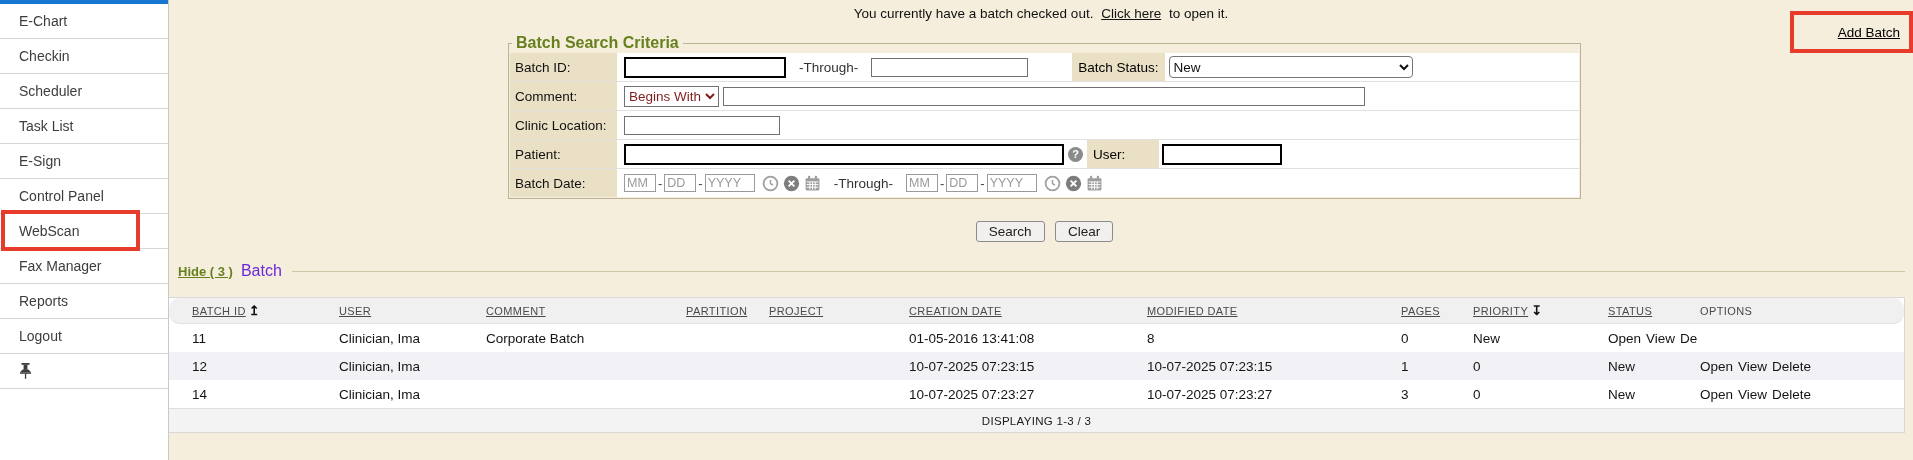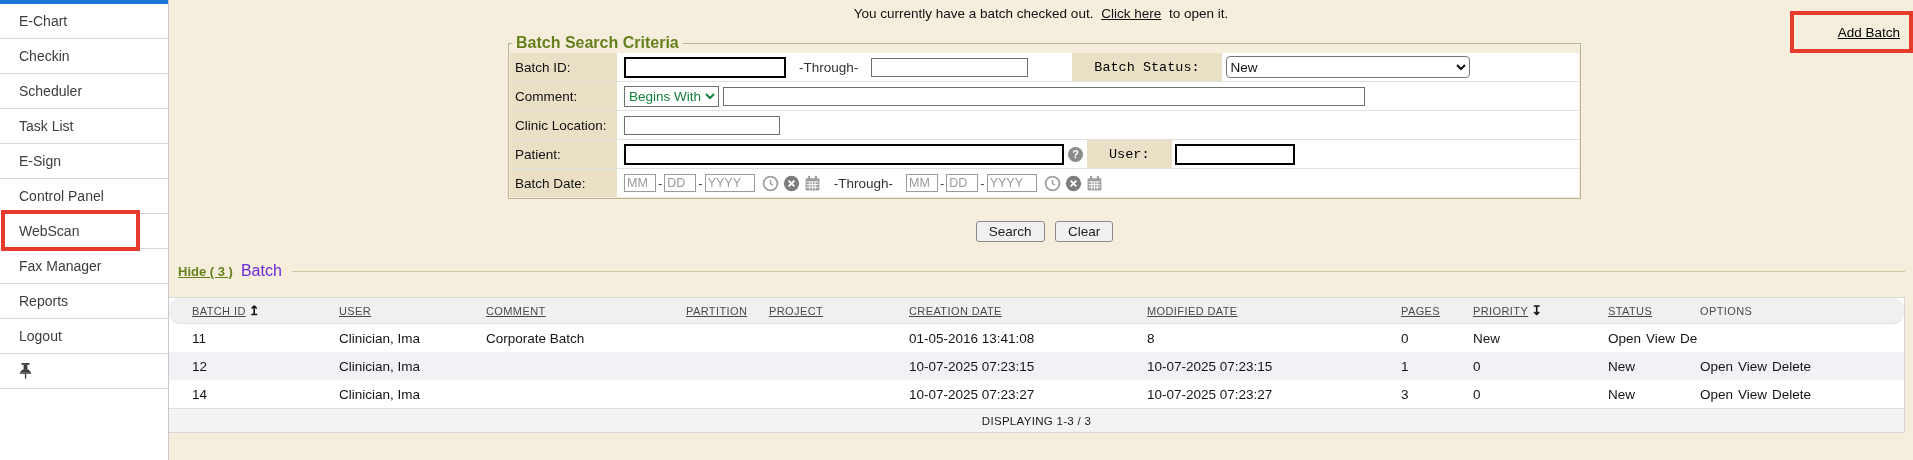--- a/index.html
+++ b/index.html
@@ -35,26 +35,26 @@
   .crit-content{flex:1;display:flex;align-items:center;padding-left:7px;}
   .inp{height:17px;border:1px solid #707070;font-size:13px;padding:0 3px;background:#fff;box-sizing:content-box;}
   .inp-bold{border:2px solid #000;}
   .w158{width:152px}.w155{width:149px}.w640{width:634px}.w150{width:148px}
   .w436{width:430px}.w116{width:110px}
   .dinp{width:26px;height:16px;border:1px solid #9a9a9a;font-size:12.5px;padding:0 2px;color:#333;}
   .dinp.yy{width:44px;}
   .dinp::placeholder{color:#9a9a9a;}
   .through{margin:0 13px;color:#333;font-size:13.5px;white-space:nowrap;}
   .inline-label{align-self:stretch;background:#e9e0c5;display:flex;align-items:center;
-    padding:0 22px;font-size:13.5px;box-sizing:border-box;font-family:Liberation Mono, monospace;}
+    padding:0 6px;font-size:13.5px;box-sizing:border-box;}
   .bs-label{margin-left:44px;min-width:86px;}
   .user-label{min-width:72px;}
   select.bs{width:244px;height:22px;margin-left:4px;font-size:13.5px;border:1px solid #767676;
     border-radius:4px;background:#fff;color:#111;}
-  select.cm{height:21px;font-size:13.5px;border:1px solid #707070;background:#fff;margin-right:4px;color:#15803d;}
+  select.cm{height:21px;font-size:13.5px;border:1px solid #707070;background:#fff;margin-right:4px;color:#7f1d1d;}
   .help{width:15px;height:15px;border-radius:50%;background:#8b8b8b;color:#fff;font-size:11px;
     font-weight:bold;display:flex;align-items:center;justify-content:center;margin:0 4px;cursor:pointer;flex:0 0 15px;}
   .dsep{margin:0 2px;color:#444;font-size:13px;}
   .dicons{display:flex;gap:4px;margin-left:7px;align-items:center;}
   .icon-btn{display:inline-flex;cursor:pointer;}
   #crit-buttons{position:absolute;left:508px;width:1073px;top:221px;text-align:center;}
   #crit-buttons button{font-size:13.5px;padding:2px 12px;border:1px solid #8b8b8b;border-radius:3px;
     background:#f1f0ef;margin:0 3px;color:#222;cursor:pointer;font-family:"Liberation Sans",sans-serif;}
   
   #batch-section{position:absolute;left:168px;top:262px;width:1737px;}

